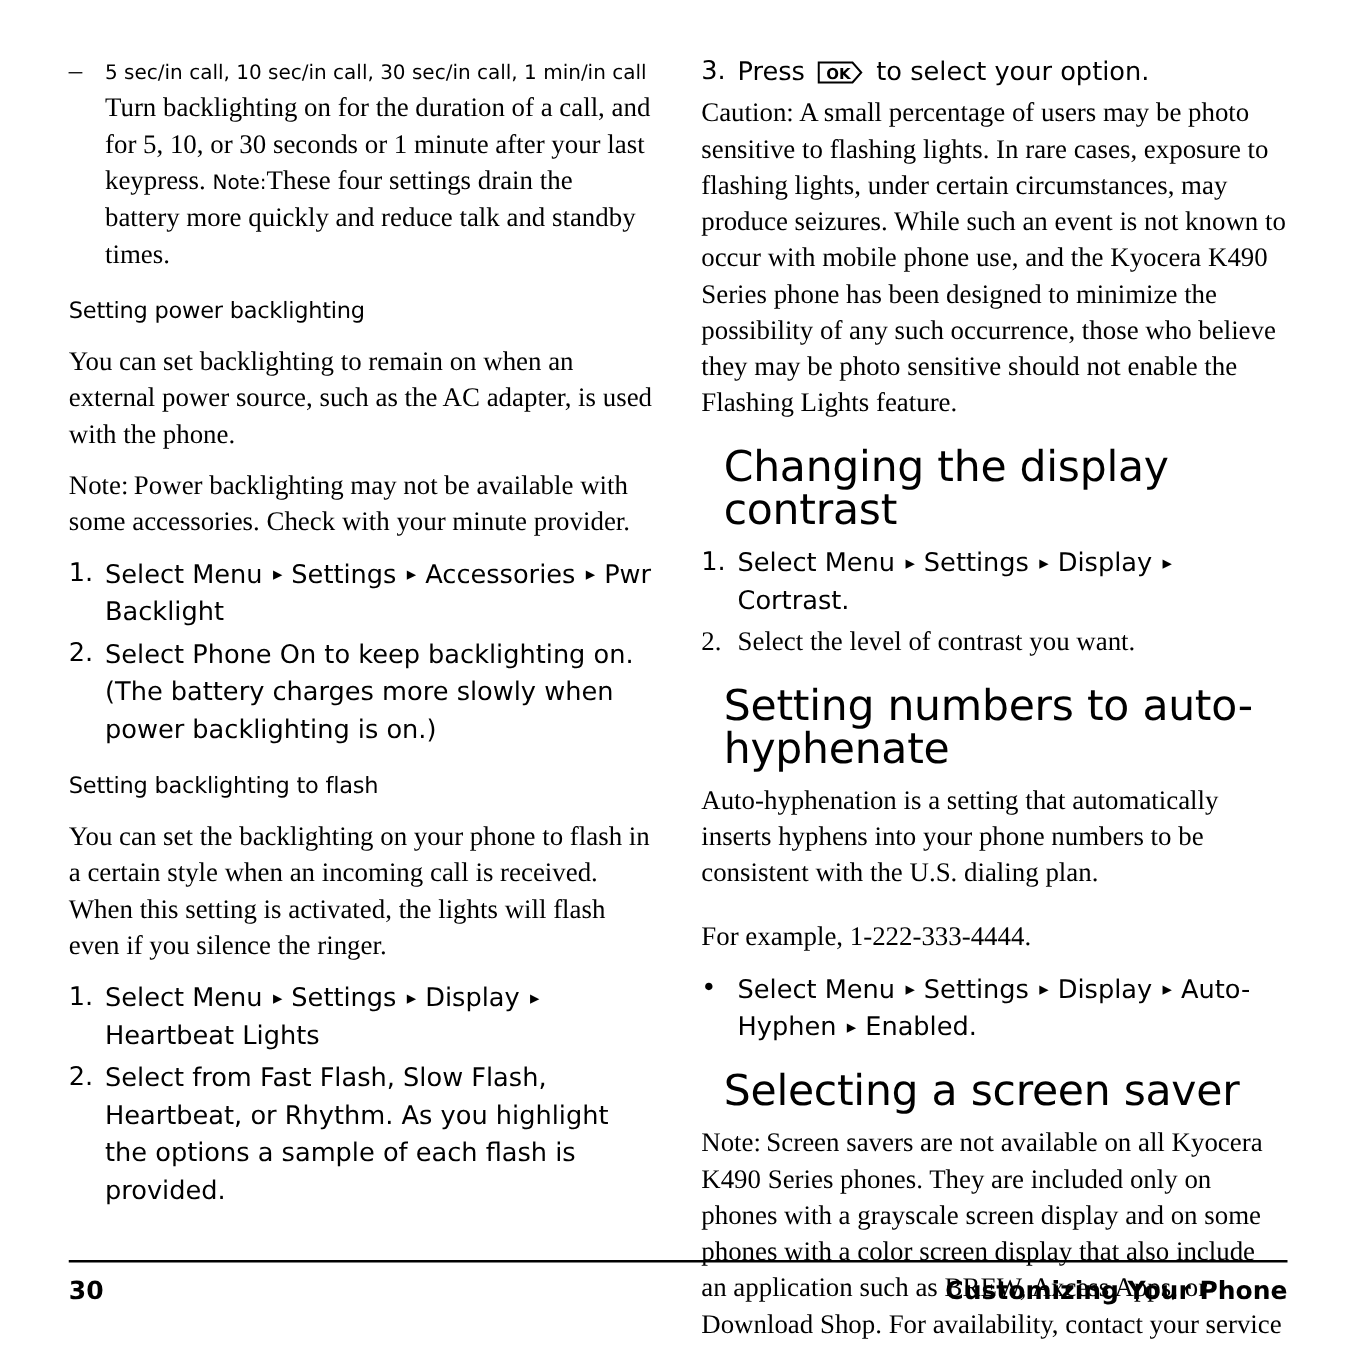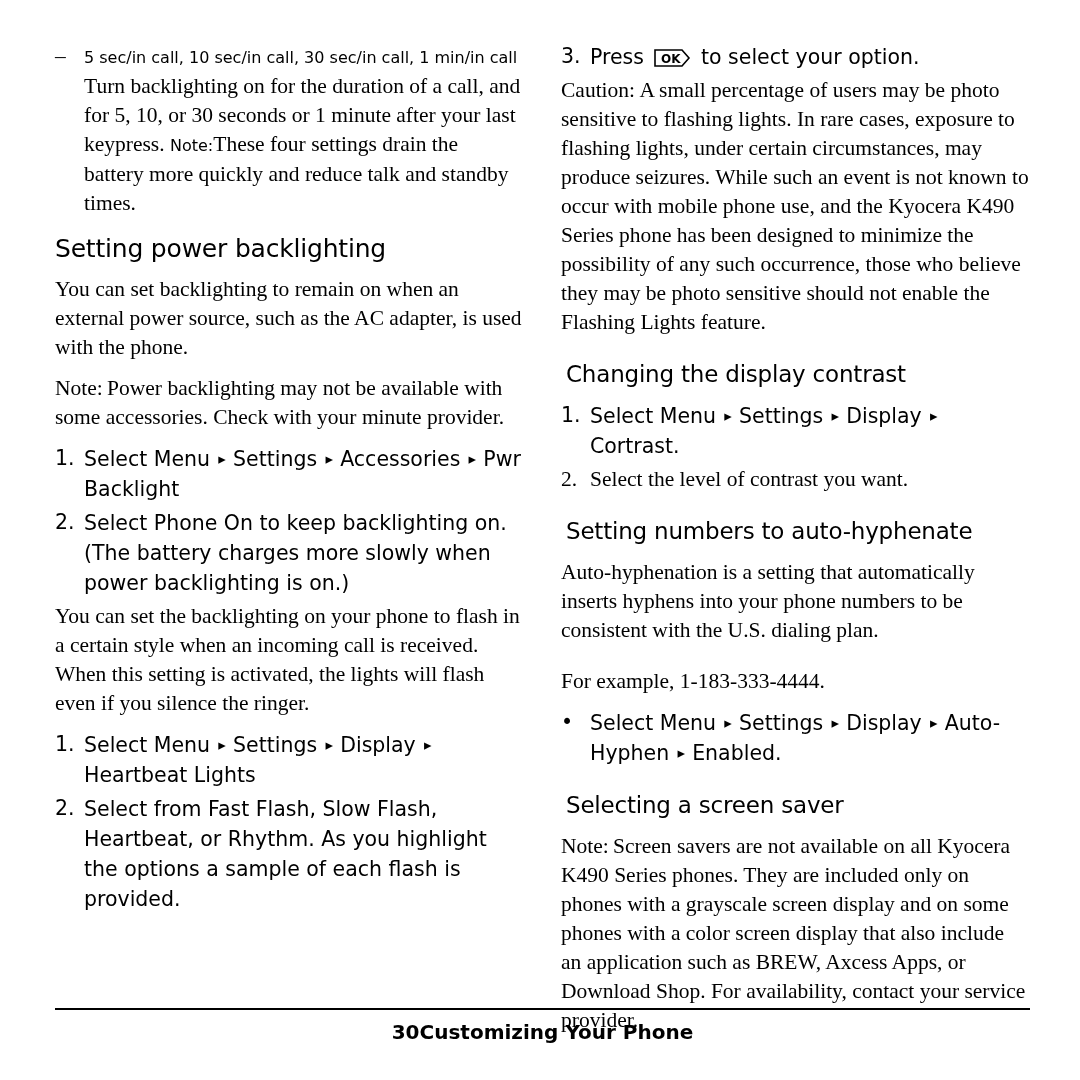--- a/index.html
+++ b/index.html
@@ -38,29 +38,29 @@
   
   p {
     margin: 0 0 12px 0;
     font-size: 21.5px;
     line-height: 29px;
     font-family: "Liberation Serif", serif;
   }
   h2 {
     font-family: "DejaVu Sans", sans-serif;
     font-weight: 400;
-    font-size: 25px;
+    font-size: 18px;
     line-height: 30px;
     margin: 16px 0 11px 0;
     letter-spacing: -0.2px;
   }
   h2.big {
-    font-size: 23px;
+    font-size: 34px;
     line-height: 34px;
-    margin: 20px 0 10px 5px;
+    margin: 20px 0 10px 18px;
   }
   .sans {
     font-family: "DejaVu Sans", sans-serif;
     font-size: 16px;
   }
 
   
   .num-item {
     display: flex;
     margin: 0 0 4px 0;
@@ -135,21 +135,21 @@
     width: 975px;
     height: 2px;
     background: #000;
   }
   .footer {
     position: absolute;
     left: 55px;
     top: 1020px;
     width: 975px;
     display: flex;
-    justify-content: center;
+    justify-content: space-between;
     font-family: "DejaVu Sans", sans-serif;
     font-size: 20px;
   }
   .footer .pagenum { font-weight: 700; }
   .footer .chapter { font-weight: 700; }
   .tight { margin-bottom: 22px; }
   .nomargin { margin-bottom: 0; }
 </style>
 </head>
 <body>
@@ -180,20 +180,21 @@
         <span class="body"><span>Select</span>
           <span class="menuword">Menu</span><span class="arrow"></span><span class="menuword">Settings</span><span class="arrow"></span><span class="menuword">Accessories</span><span class="arrow"></span><span class="menuword">Pwr Backlight</span>
         </span>
       </div>
 
       <div class="num-item step-sans">
         <span class="marker">2.</span>
         <span class="body"><span>Select</span> <span>Phone On</span> <span>to keep backlighting on. (The battery charges more slowly when power backlighting is on.)</span></span>
       </div>
 
+      <h2>Setting backlighting to flash</h2>
 
       <p>You can set the backlighting on your phone to flash in a certain style when an incoming call is received. When this setting is activated, the lights will flash even if you silence the ringer.</p>
 
       <div class="num-item step-sans">
         <span class="marker">1.</span>
         <span class="body"><span>Select</span>
           <span class="menuword">Menu</span><span class="arrow"></span><span class="menuword">Settings</span><span class="arrow"></span><span class="menuword">Display</span><span class="arrow"></span><span class="menuword">Heartbeat Lights</span>
         </span>
       </div>
 
@@ -231,21 +232,21 @@
       </div>
 
       <div class="num-item">
         <span class="marker">2.</span>
         <span class="body">Select the level of contrast you want.</span>
       </div>
 
       <h2 class="big">Setting numbers to auto-hyphenate</h2>
 
       <p class="tight">Auto-hyphenation is a setting that automatically inserts hyphens into your phone numbers to be consistent with the U.S. dialing plan.</p>
-      <p>For example, 1-183-333-4444.</p>
+      <p>For example, 1-222-333-4444.</p>
 
       <div class="bullet-item step-sans">
         <span class="marker">•</span>
         <span class="body"><span>Select</span>
           <span class="menuword">Menu</span><span class="arrow"></span><span class="menuword">Settings</span><span class="arrow"></span><span class="menuword">Display</span><span class="arrow"></span><span class="menuword">Auto-Hyphen</span><span class="arrow"></span><span class="menuword">Enabled.</span>
         </span>
       </div>
 
       <h2 class="big">Selecting a screen saver</h2>
 

